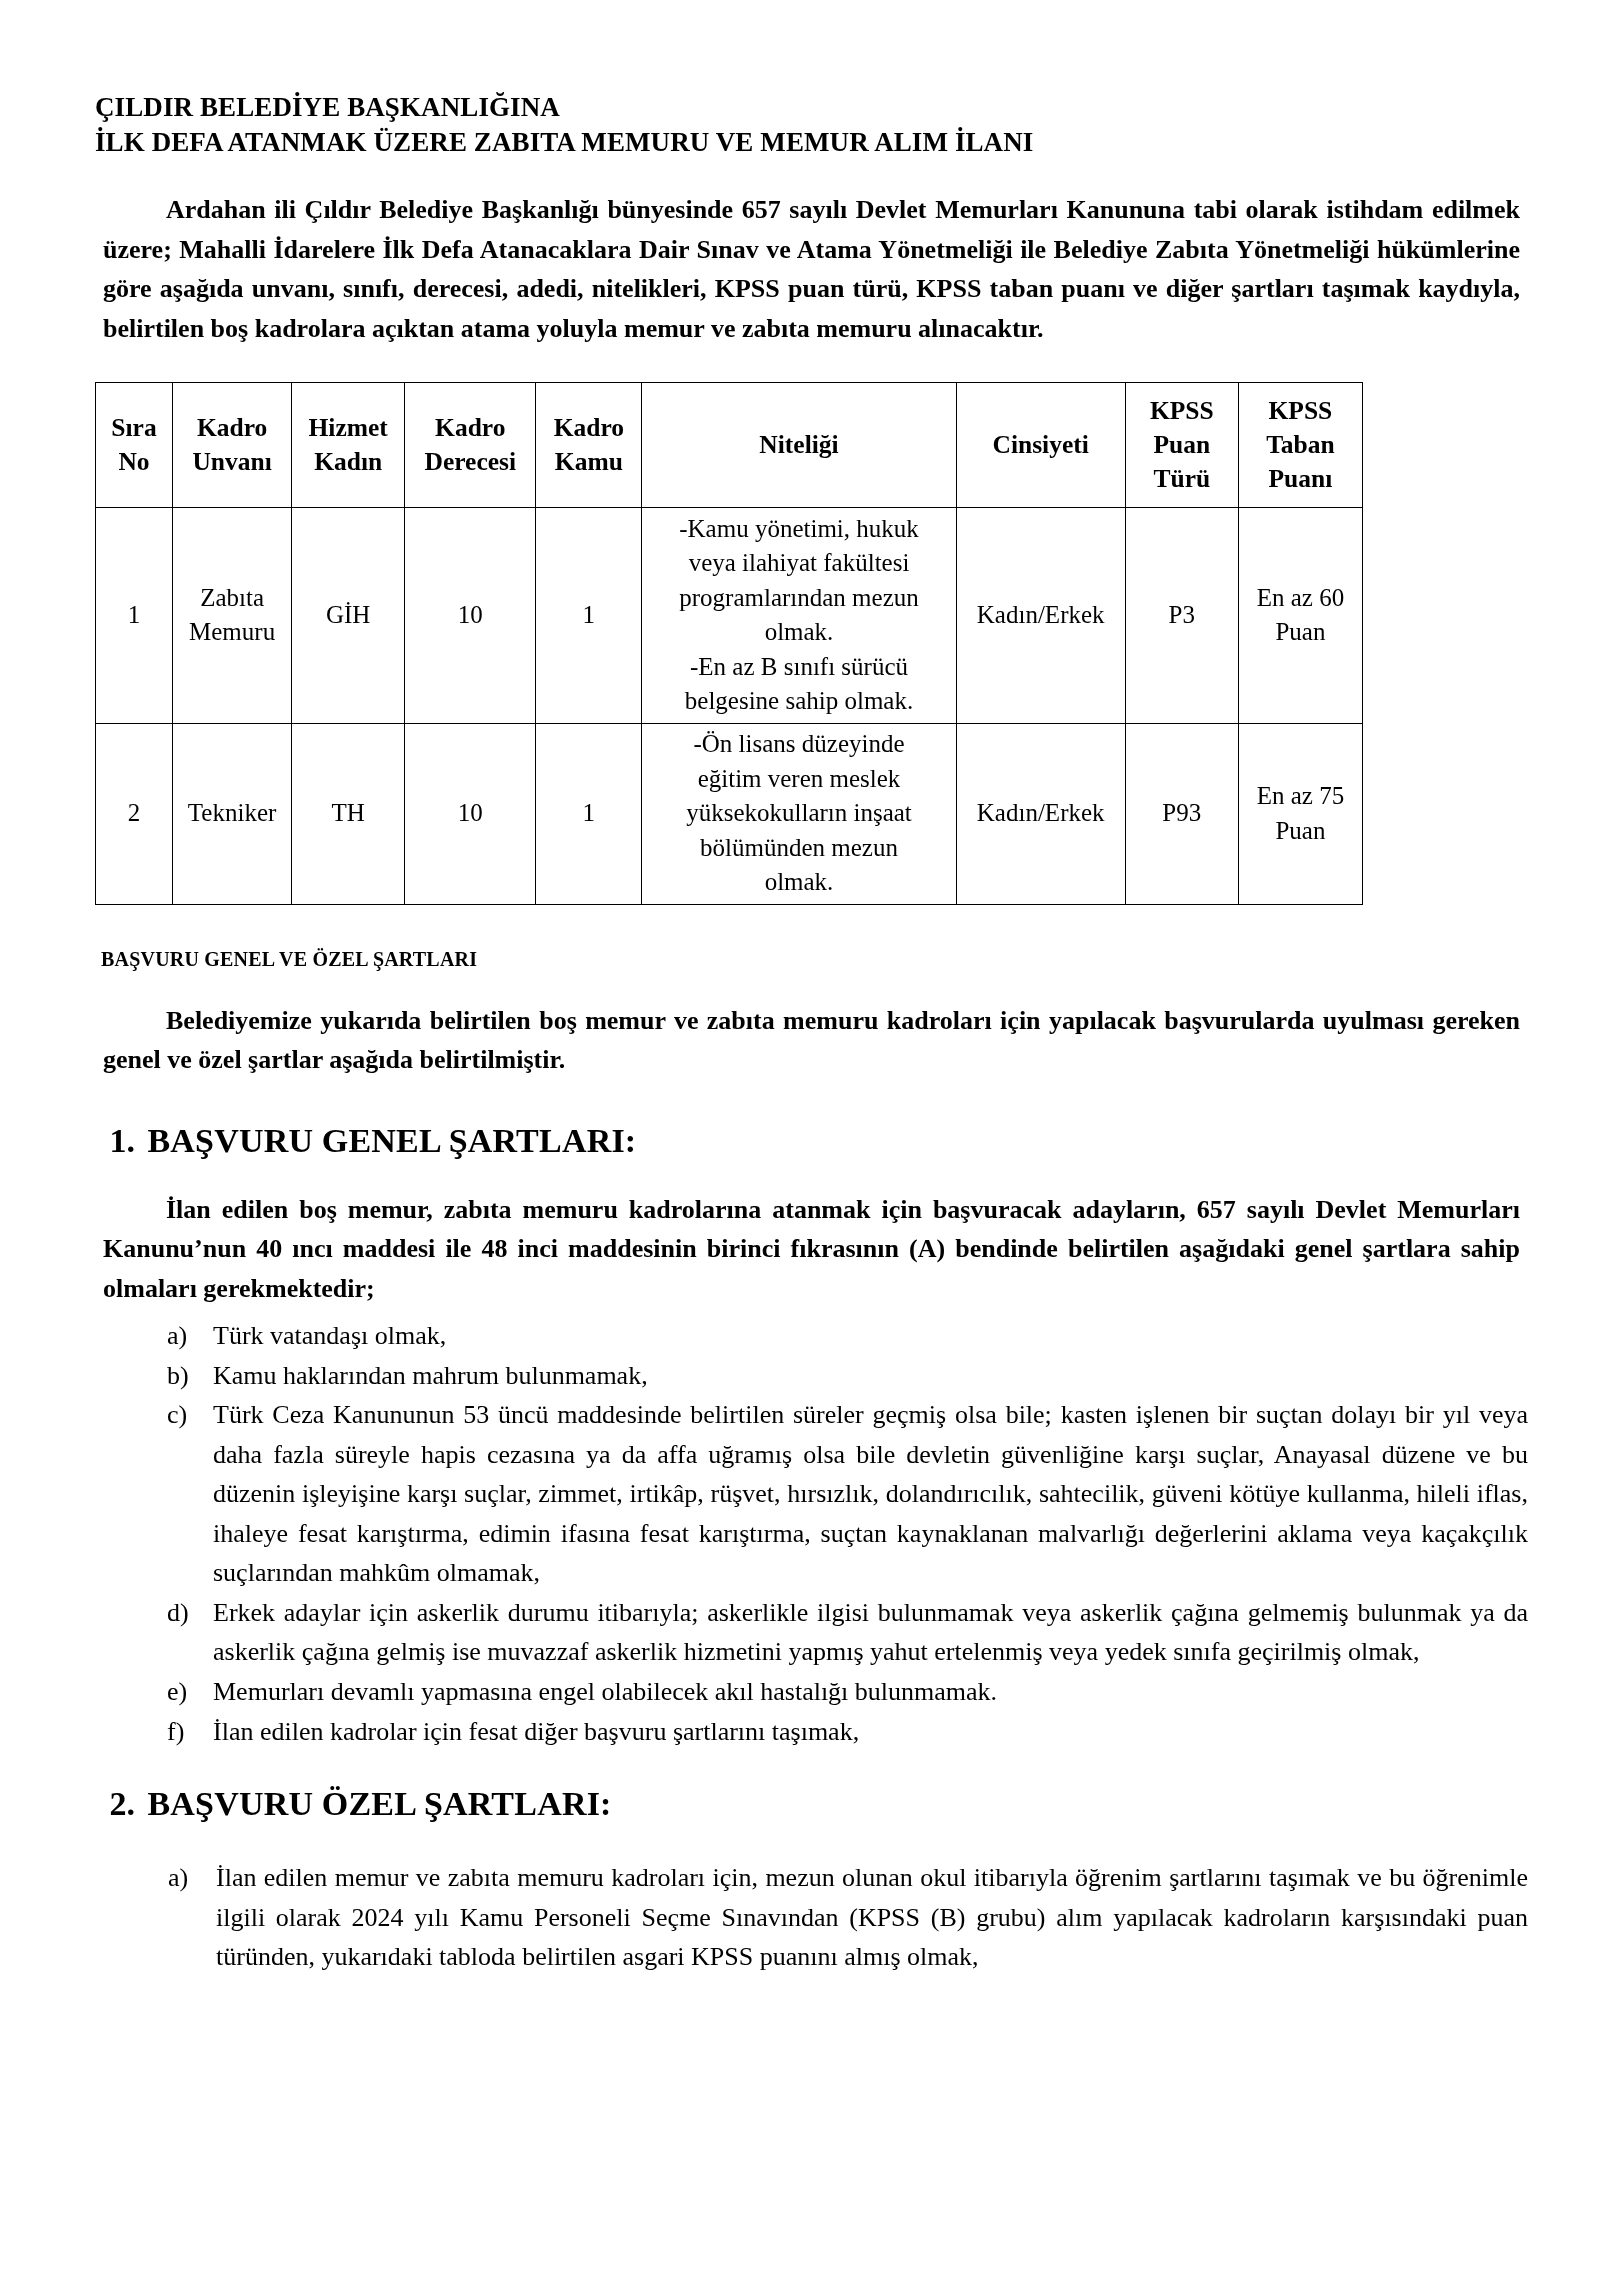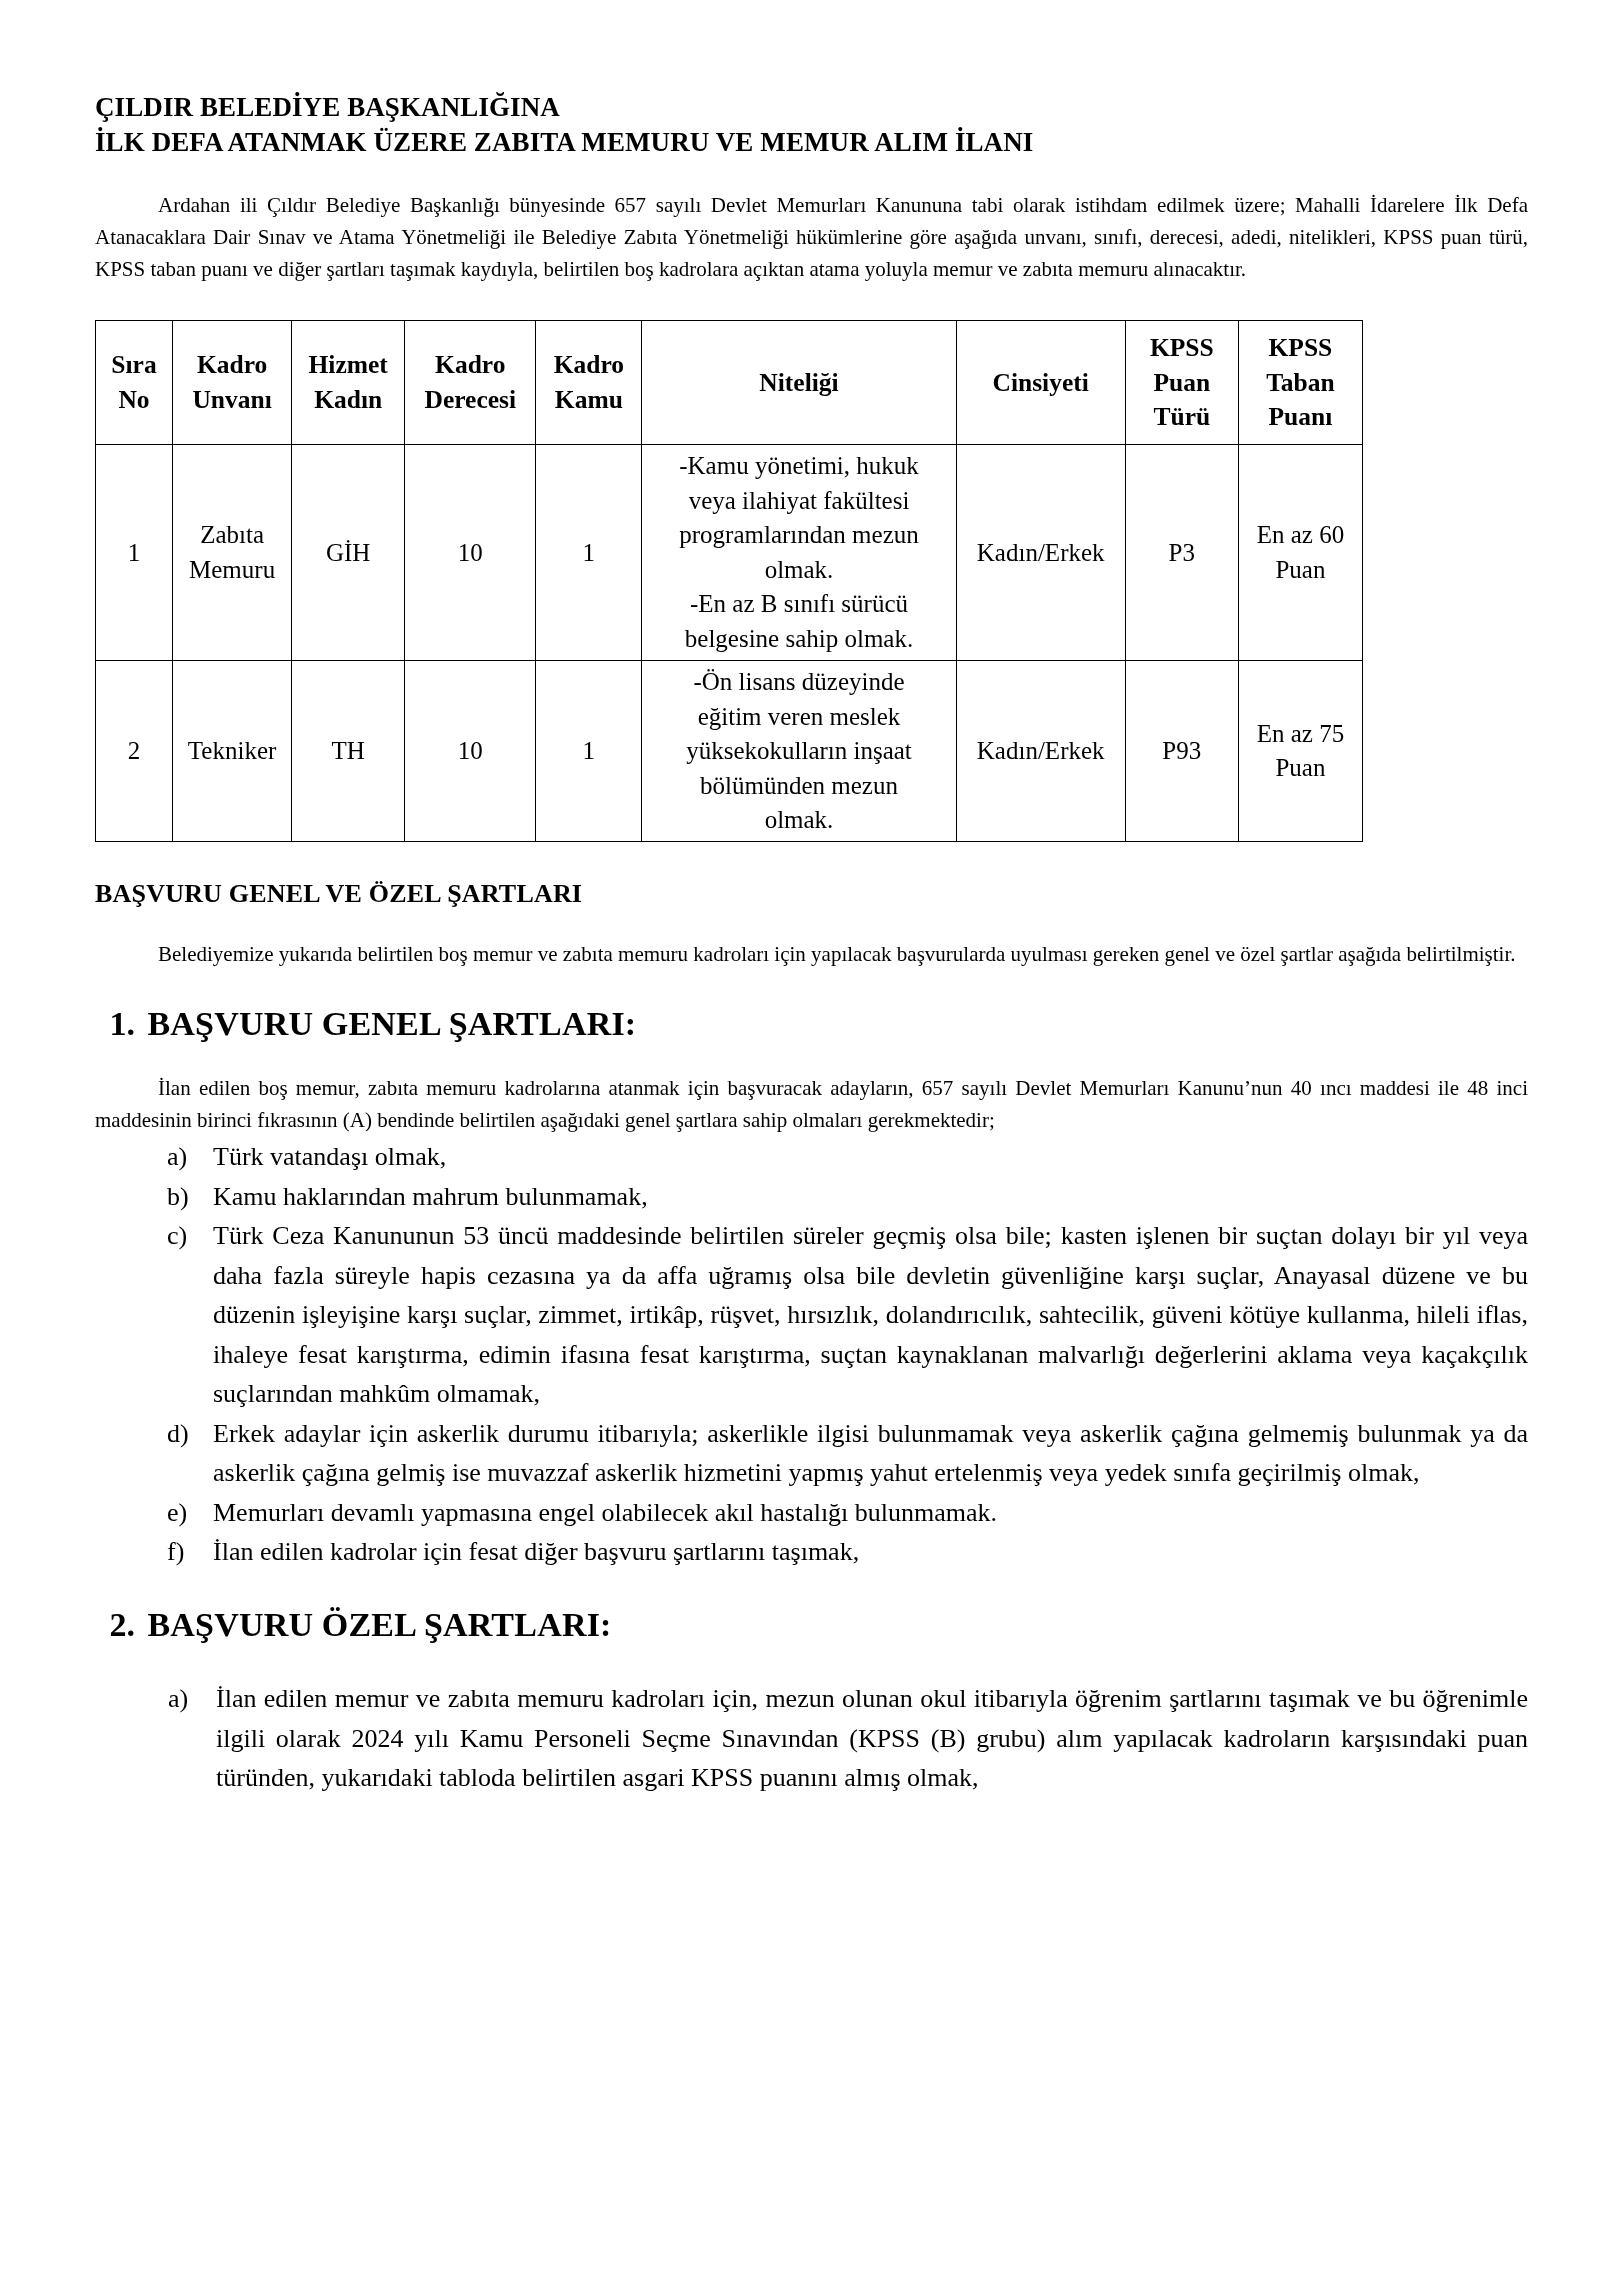--- a/index.html
+++ b/index.html
@@ -24,26 +24,27 @@
     text-align: left;
     font-weight: bold;
     font-size: 27px;
     line-height: 1.30;
     letter-spacing: 0.1px;
   }
   .doc-title .line1 { display: block; }
   .doc-title .line2 { display: block; }
 
   .para {
-    font-size: 21px;
+    font-size: 26px;
     line-height: 1.52;
     text-align: justify;
     text-indent: 63px;
-    margin: 0;
+    margin: 8px;
     hyphens: none;
+    font-weight: bold;
   }
   .para.gap-top { margin-top: 30px; }
 
   
   .kadro-table {
     border-collapse: collapse;
     width: 1268px;
     margin-top: 34px;
     table-layout: fixed;
   }
@@ -75,22 +76,22 @@
     text-align: left;
     vertical-align: top;
     padding: 6.5px 7.9px 6.5px 9.2px;
     margin-top: 14px;
   }
   .nitelik-cell .nline { display: block; }
 
   
   .sec-head {
     font-weight: bold;
-    font-size: 26px;
-    margin: 0;
+    font-size: 20px;
+    margin: 6px;
     padding-top: 37px;
     letter-spacing: 0.2px;
   }
   .num-head {
     font-weight: bold;
     font-size: 34px;
     margin: 0;
     padding-top: 34px;
     padding-left: 14.4px;
     letter-spacing: 0.2px;

